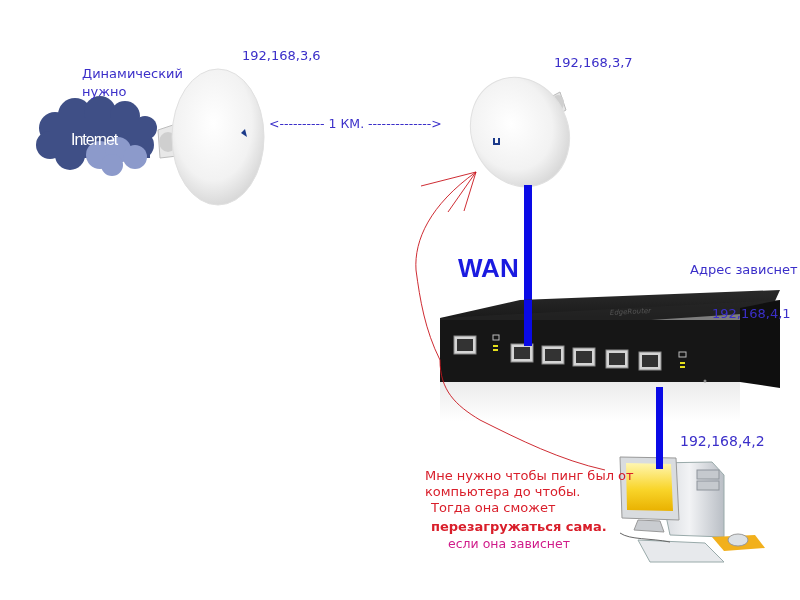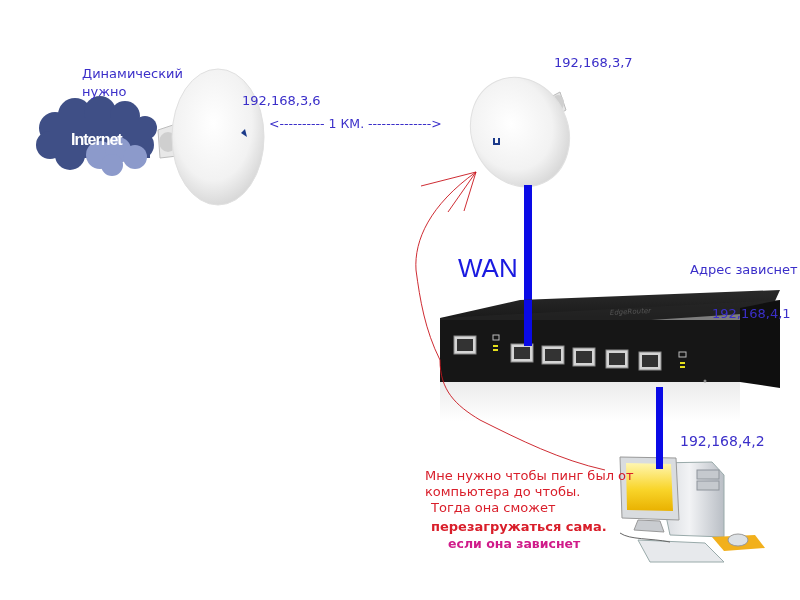--- a/index.html
+++ b/index.html
@@ -1,21 +1,21 @@
 <!DOCTYPE html>
 <html><head>
   <meta charset="utf-8">
   <style>
     html, body { margin:0; padding:0; }
     body { width:800px; height:600px; background:#ffffff; position:relative; overflow:hidden; font-family:"DejaVu Sans", sans-serif; }
     .abs { position:absolute; }
     .lbl-blue { color:#3b2fc9; font-size:13px; }
     .lbl-ip { color:#3b2fc9; font-size:13px; white-space:nowrap; }
     #svg-main { position:absolute; left:0; top:0; }
-    .wan { color:#1a1ae0; font-size:26px; font-family:"Liberation Sans", sans-serif; }
+    .wan { color:#1a1ae0; font-size:26px; font-family:"Liberation Sans", sans-serif;font-weight:bold; }
     .note-red { color:#d91e2a; font-size:13px; white-space:nowrap; }
     .note-red2 { color:#d91e2a; font-size:13px; white-space:nowrap; }
     .note-pink { color:#d01b8a; font-size:12.5px; white-space:nowrap; }
   </style>
 </head>
 <body>
 
 <svg id="svg-main" width="800" height="600" viewBox="0 0 800 600">
   <defs>
     <radialGradient id="dishGrad" cx="45%" cy="40%" r="60%">
@@ -140,26 +140,26 @@
 
   <g fill="none" stroke="#c8141c" stroke-width="0.9">
     <path d="M605 470 C560 460, 520 440, 480 420 C455 405, 440 390, 440 360 C425 330, 420 300, 416 270 C414 240, 430 205, 476 172"></path>
     <path d="M476 172 L421 186"></path>
     <path d="M476 172 L464 211"></path>
     <path d="M476 172 L448 212"></path>
   </g>
 </svg>
 
 <div class="abs lbl-blue" style="left:82px; top:65px; width:110px; line-height:18px;">Динамический нужно</div>
-<div class="abs" style="left:71px; top:131px; color:#ffffff; font-size:16px; font-weight:bold; letter-spacing:-1px; font-family:'Liberation Sans', sans-serif;text-align:center;">Internet</div>
-<div class="abs lbl-ip" style="left:242px; top:48px;margin-top:45px;">192,168,3,6</div>
+<div class="abs" style="left:71px; top:131px; color:#ffffff; font-size:16px; font-weight:normal; letter-spacing:-1px; font-family:'Liberation Sans', sans-serif;text-align:center;">Internet</div>
+<div class="abs lbl-ip" style="left:242px; top:48px;">192,168,3,6</div>
 <div class="abs lbl-ip" style="left:554px; top:55px;text-align:center;">192,168,3,7</div>
 <div class="abs lbl-ip" style="left:269px; top:116px; font-size:12.5px;">&lt;---------- 1 КМ.  --------------&gt;</div>
 <div class="abs wan" style="left:458px; top:253px;">WAN</div>
 <div class="abs lbl-ip" style="left:690px; top:262px;">Адрес зависнет</div>
 <div class="abs lbl-ip" style="left:712px; top:279px;margin-top:27px;">192,168,4,1</div>
 <div class="abs lbl-ip" style="left:680px; top:433px; font-size:14px;">192,168,4,2</div>
 
 <div class="abs note-red" style="left:425px; top:468px;">Мне нужно чтобы пинг был от</div>
 <div class="abs note-red" style="left:425px; top:484px;">компьютера до чтобы.</div>
 <div class="abs note-red2" style="left:431px; top:500px;">Тогда она сможет</div>
 <div class="abs note-red2" style="left:431px; top:519px;font-weight:bold;">перезагружаться сама.</div>
-<div class="abs note-pink" style="left:448px; top:536px;font-weight:bold;">если она зависнет</div>
+<div class="abs note-pink" style="left:448px; top:536px;">если она зависнет</div>
 
 </body></html>

